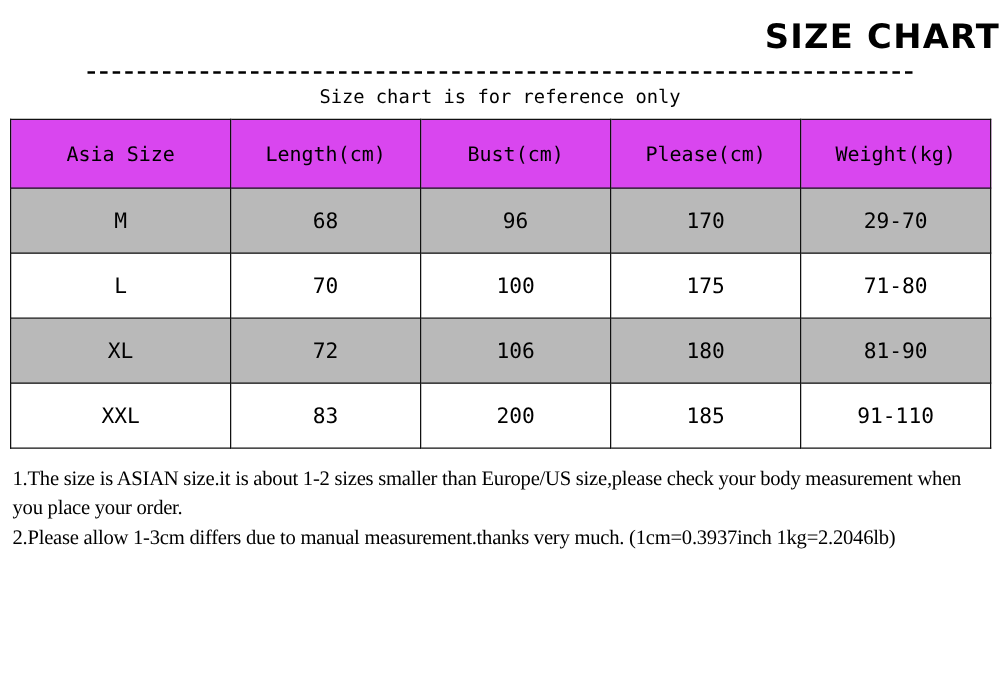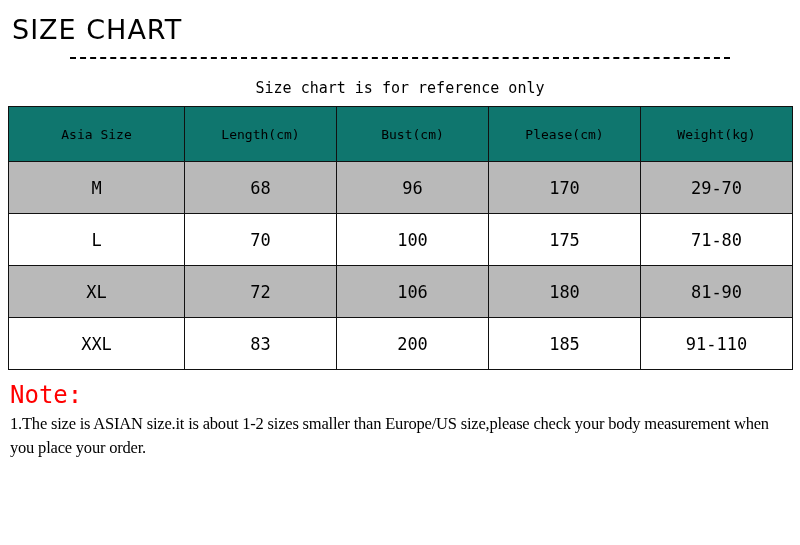--- a/index.html
+++ b/index.html
@@ -14,39 +14,39 @@
     color: #000000;
     overflow: hidden;
   }
   .page {
     position: relative;
     width: 800px;
     height: 545px;
     box-sizing: border-box;
   }
   .title {
-    text-align: left;
+    text-align: right;
     font-family: "DejaVu Sans", sans-serif;
-    font-weight: normal;
+    font-weight: bold;
     font-size: 27px;
     letter-spacing: 1px;
-    margin: 14px 0 0 12px;
+    margin: 14px 0 0 0;
     padding: 0;
   }
   .divider {
     width: 660px;
     margin: 12px auto 0 auto;
     border-top: 2px dashed #000000;
     height: 0;
   }
   .subtitle {
     text-align: center;
     font-size: 15px;
     font-family: "DejaVu Sans Mono", monospace;
-    margin-top: 20px;
+    margin-top: 9px;
     letter-spacing: 0px;
   }
   .table-wrap {
     margin: 9px 8px 0 8px;
   }
   table.size-table {
     width: 784px;
     border-collapse: collapse;
     table-layout: fixed;
     font-family: "DejaVu Sans Mono", monospace;
@@ -54,23 +54,23 @@
   table.size-table th,
   table.size-table td {
     border: 1px solid #111111;
     text-align: center;
     font-weight: normal;
     font-size: 17px;
     height: 51px;
     padding: 0;
   }
   table.size-table thead th {
-    font-size: 13px;
+    font-size: 16px;
     height: 54px;
-    background: #0f766e;
+    background: #d946ef;
   }
   table.size-table tbody tr.shaded td {
     background: #b9b9b9;
   }
   table.size-table tbody tr.plain td {
     background: #ffffff;
   }
   col.c0 { width: 176px; }
   col.c1 { width: 152px; }
   col.c2 { width: 152px; }
@@ -150,17 +150,17 @@
           <td>83</td>
           <td>200</td>
           <td>185</td>
           <td>91-110</td>
         </tr>
       </tbody>
     </table>
   </div>
 
   <div class="note-block">
-    <div class="note-head">Note:</div>
     <div class="note-line">1.The size is ASIAN size.it is about 1-2 sizes smaller than Europe/US size,please check your body measurement when you place your order.</div>
+    <div class="note-line">2.Please allow 1-3cm differs due to manual measurement.thanks very much. (1cm=0.3937inch 1kg=2.2046lb)</div>
   </div>
 
 </div>
 
 </body></html>

